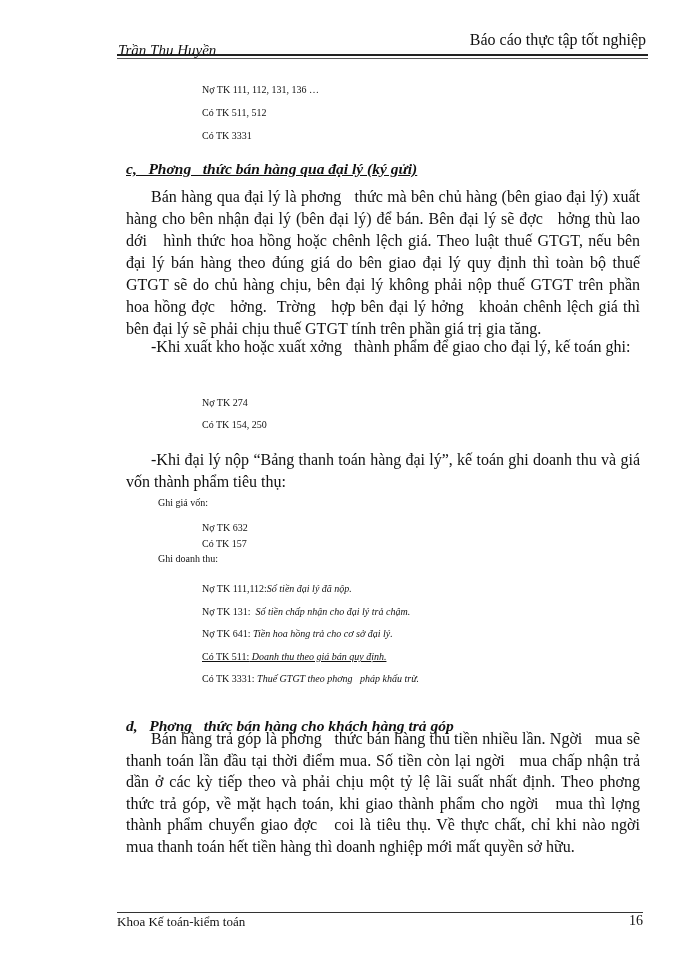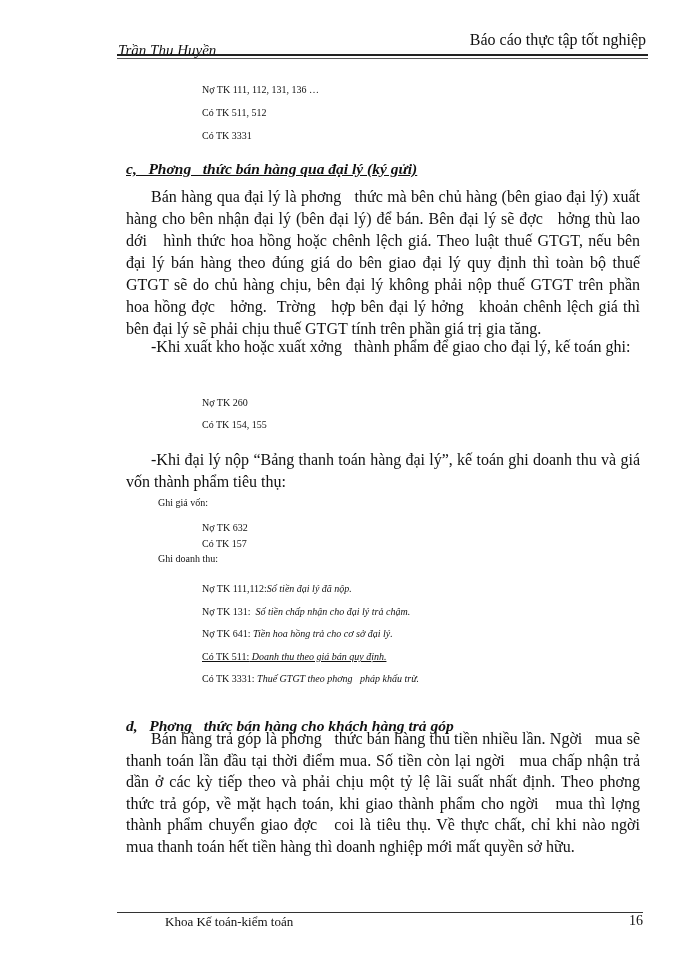--- a/index.html
+++ b/index.html
@@ -4,21 +4,21 @@
   <style>
     html, body { margin: 0; padding: 0; background: #ffffff; }
     body { width: 700px; height: 960px; position: relative; overflow: hidden;
            font-family: "Liberation Serif", serif; color: #111; }
     .hdr-left { position: absolute; left: 118px; top: 42px; font-size: 15px; font-style: italic; }
     .hdr-right { position: absolute; right: 54px; top: 31px; font-size: 16px; }
     .hdr-line { position: absolute; left: 117px; width: 531px; top: 54px; height: 5px;
                 border-top: 2px solid #222; border-bottom: 1px solid #555; box-sizing: border-box; }
     .ftr-line { position: absolute; left: 117px; width: 526px; top: 912px; height: 0;
                 border-top: 1px solid #333; }
-    .ftr-left { position: absolute; left: 117px; top: 914px; font-size: 13px; margin-left: 48px; }
+    .ftr-left { position: absolute; left: 117px; top: 914px; font-size: 13px; }
     .ftr-right { position: absolute; right: 57px; top: 913px; font-size: 14px; }
     .line { position: absolute; font-size: 10px; white-space: nowrap; }
     .para { position: absolute; left: 126px; width: 514px; font-size: 16px; line-height: 22px;
             text-align: justify; text-indent: 25px; }
     .heading { position: absolute; left: 126px; font-size: 15.5px; font-weight: bold; font-style: italic; }
     .i { font-style: italic; }
   </style>
 </head>
 <body>
 
@@ -31,22 +31,22 @@
 <div>
   <div class="line" style="left:202px;top:84px;">Nợ TK 111, 112, 131, 136 …</div>
   <div class="line" style="left:202px;top:107px;">Có TK 511, 512</div>
   <div class="line" style="left:202px;top:130px;">Có TK 3331</div>
 
   <div class="heading" style="top:160px;white-space:pre;text-decoration:underline;">c,   Phơng   thức bán hàng qua đại lý (ký gửi)</div>
 
   <div class="para" style="top:186px;white-space:pre-wrap;">Bán hàng qua đại lý là phơng   thức mà bên chủ hàng (bên giao đại lý) xuất hàng cho bên nhận đại lý (bên đại lý) để bán. Bên đại lý sẽ đợc   hởng thù lao dới   hình thức hoa hồng hoặc chênh lệch giá. Theo luật thuế GTGT, nếu bên đại lý bán hàng theo đúng giá do bên giao đại lý quy định thì toàn bộ thuế GTGT sẽ do chủ hàng chịu, bên đại lý không phải nộp thuế GTGT trên phần hoa hồng đợc   hởng.  Trờng   hợp bên đại lý hởng   khoản chênh lệch giá thì bên đại lý sẽ phải chịu thuế GTGT tính trên phần giá trị gia tăng.</div>
   <div class="para" style="top:336px;white-space:pre-wrap;">-Khi xuất kho hoặc xuất xởng   thành phẩm để giao cho đại lý, kế toán ghi:</div>
 
-  <div class="line" style="left:202px;top:397px;">Nợ TK 260</div>
-  <div class="line" style="left:202px;top:419px;">Có TK 154, 155</div>
+  <div class="line" style="left:202px;top:397px;">Nợ TK 274</div>
+  <div class="line" style="left:202px;top:419px;">Có TK 154, 250</div>
 
   <div class="para" style="top:449px;">-Khi đại lý nộp “Bảng thanh toán hàng đại lý”, kế toán ghi doanh thu và giá vốn thành phẩm tiêu thụ:</div>
 
   <div class="line" style="left:158px;top:497px;">Ghi giá vốn:</div>
   <div class="line" style="left:202px;top:520px;line-height:16px;text-align:right;">Nợ TK 632</div>
   <div class="line" style="left:202px;top:536px;line-height:16px;">Có TK 157</div>
   <div class="line" style="left:158px;top:553px;">Ghi doanh thu:</div>
 
   <div class="line" style="left:202px;top:583px;white-space:pre;"><span>Nợ TK 111,112:</span><span class="i">Số tiền đại lý đã nộp.</span></div>
   <div class="line" style="left:202px;top:606px;white-space:pre;"><span>Nợ TK 131:</span><span class="i">  Số tiền chấp nhận cho đại lý trả chậm.</span></div>

